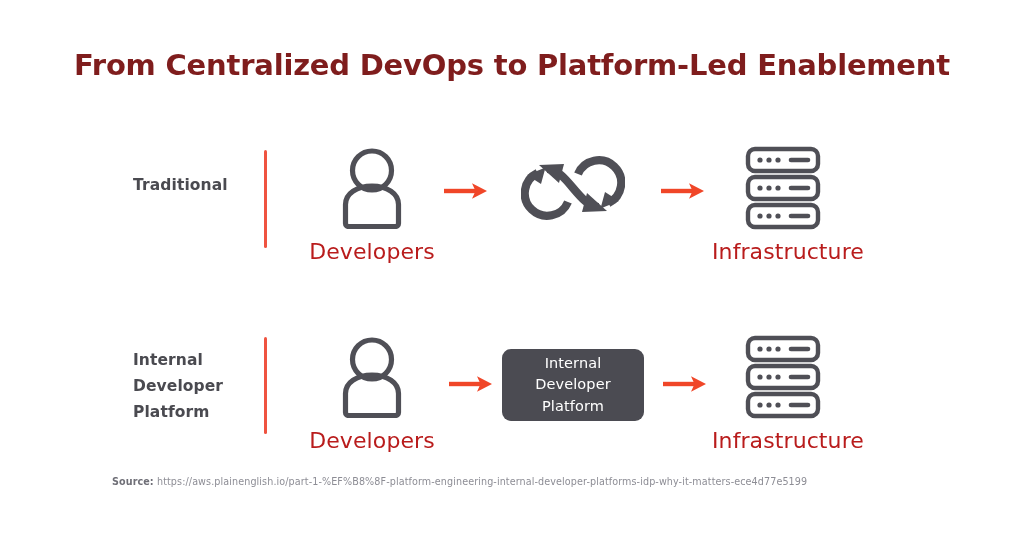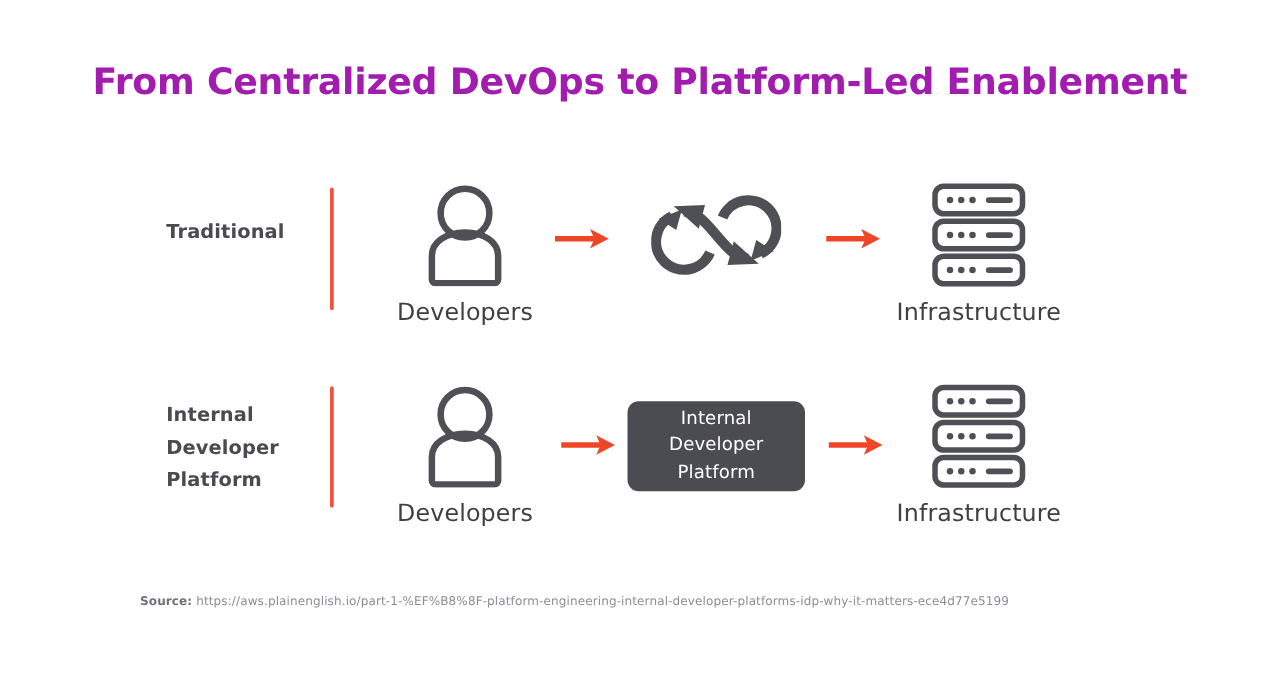--- a/index.html
+++ b/index.html
@@ -26,33 +26,33 @@
   .title {
     position: absolute;
     left: 0;
     right: 0;
     top: 48px;
     text-align: center;
     font-family: "DejaVu Sans", sans-serif;
     font-size: 29px;
     font-weight: 700;
     letter-spacing: -0.2px;
-    color: #a21caf;
+    color: #7f1d1d;
     white-space: nowrap;
   }
 
   
   .row {
     position: absolute;
     left: 0;
     width: 1024px;
     height: 130px;
   }
   .row-traditional { top: 140px; }
-  .row-idp { top: 299px; }
+  .row-idp { top: 327px; }
 
   
   .row-label {
     position: absolute;
     left: 133px;
     width: 120px;
     font-family: "DejaVu Sans", sans-serif;
     font-size: 15.5px;
     font-weight: 700;
     line-height: 1.68;
@@ -79,23 +79,23 @@
   }
   .stage-icon {
     height: 88px;
     display: flex;
     align-items: center;
     justify-content: center;
   }
   .stage-caption {
     margin-top: 7px;
     font-family: "DejaVu Sans", sans-serif;
-    font-size: 19px;
+    font-size: 22px;
     font-weight: 400;
-    color: #404040;
+    color: #b91c1c;
     letter-spacing: 0.1px;
     white-space: nowrap;
   }
 
   .stage-dev   { left: 302px; width: 140px; top: 4px; }
   .stage-mid   { left: 498px; width: 150px; top: 4px; }
   .stage-infra { left: 712px; width: 142px; top: 4px; }
 
   .row-idp .stage-dev   { top: 6px; }
   .row-idp .stage-infra { top: 6px; }

